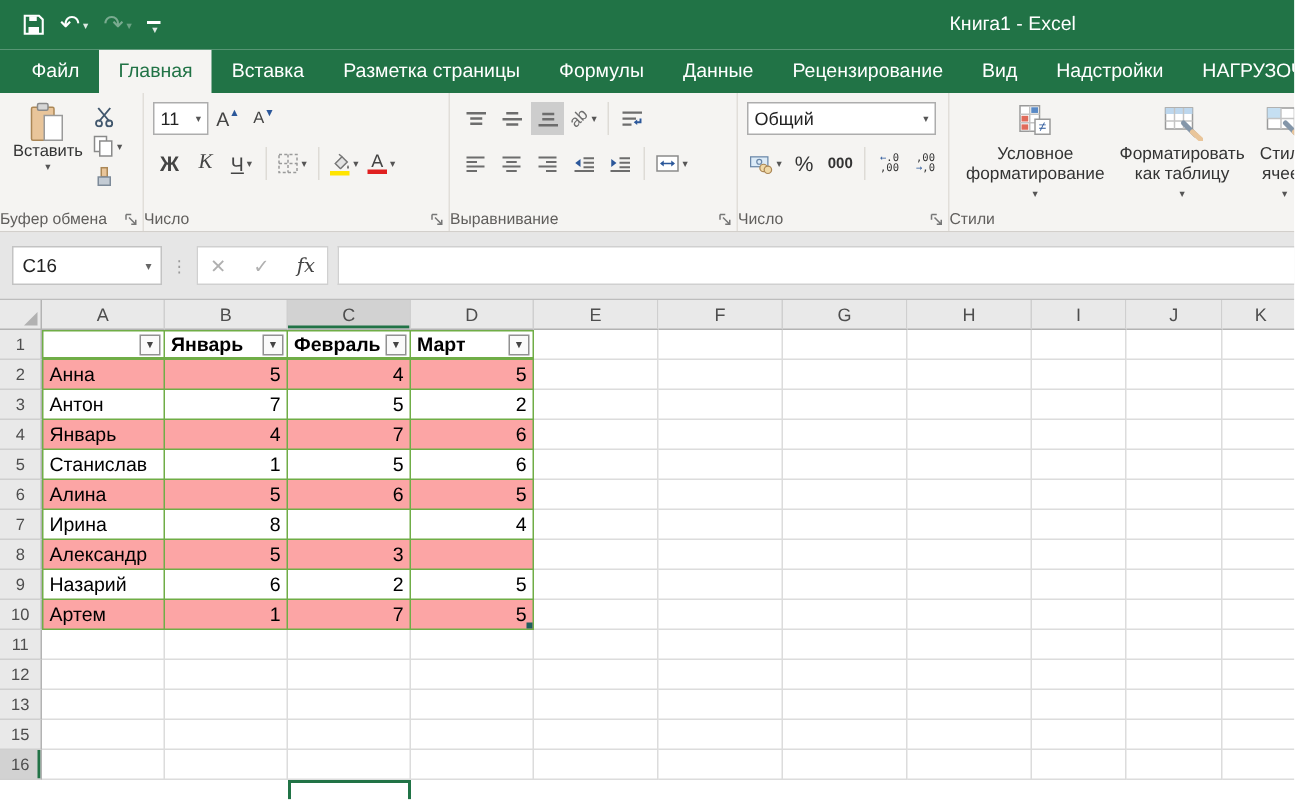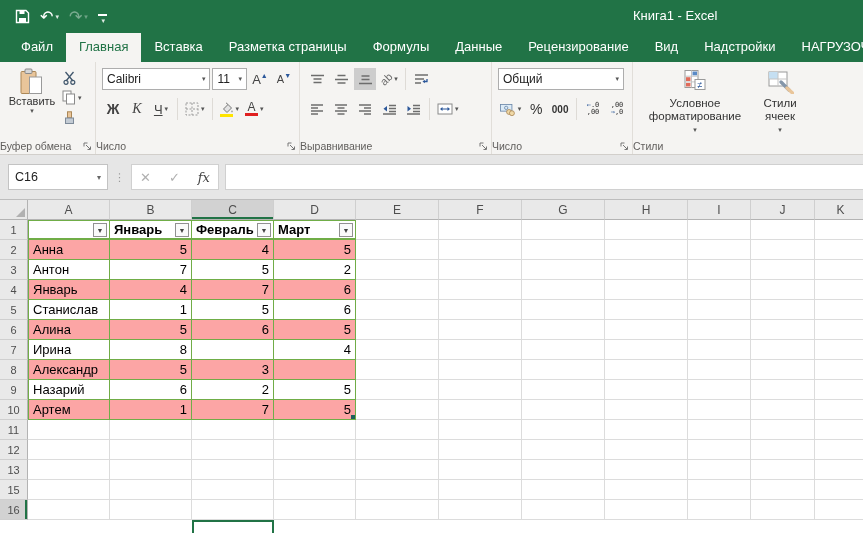--- a/index.html
+++ b/index.html
@@ -178,24 +178,20 @@
       <span class="launcher">
         <svg width="9" height="9" viewBox="0 0 9 9">
             <path d="M1 1h3.5M1 1v3.5M3 3l4 4M7.5 4.5v3h-3" fill="none" stroke="#777"></path>
           </svg>
       </span>
     </div>
 
     <div class="rgroup" style="width:204px">
       <div class="rows">
         <div class="rrow">
-          <div class="combo" style="width:118px">
-            <span>Calibri</span>
-            <span class="drop">▾</span>
-          </div>
           <div class="combo" style="width:37px">
             <span>11</span>
             <span class="drop">▾</span>
           </div>
           <span class="sbtn" style="font-size:13px">A<span style="font-size:7px;color:#2b579a;margin-top:-8px">▲</span></span>
           <span class="sbtn" style="font-size:11px">A<span style="font-size:7px;color:#2b579a;margin-top:-8px">▼</span></span>
         </div>
         <div class="rrow">
           <span class="sbtn b-bold">Ж</span>
           <span class="sbtn b-italic">К</span>
@@ -366,20 +362,33 @@
                 <rect x="3" y="8.2" width="4.5" height="3.8" fill="#e06b5a"></rect>
                 <rect x="3" y="13.9" width="4.5" height="3.6" fill="#e06b5a"></rect>
                 <rect x="9.5" y="2.5" width="4.5" height="3.8" fill="#5a8ac6"></rect>
                 <rect x="12" y="10.5" width="10" height="10" fill="#fff" stroke="#9a9a9a"></rect>
                 <text x="17" y="18.6" font-size="9" fill="#2b579a" text-anchor="middle">≠</text>
               </svg>
           </span>
           <span class="cap">Условное форматирование</span>
           <span class="drop">▾</span>
         </div>
+        <div class="bigbtn" style="width:110px">
+          <span>
+            <svg width="27" height="25" viewBox="0 0 27 25">
+                <rect x="2" y="3" width="18" height="14" fill="#fff" stroke="#9a9a9a"></rect>
+                <rect x="2" y="3" width="18" height="4" fill="#bdd7ee"></rect>
+                <path d="M2 11.6h18M8 3v14M14 3v14" stroke="#c4c4c4"></path>
+                <path d="M14 13 L22 21" stroke="#8496a9" stroke-width="3.4" stroke-linecap="round"></path>
+                <path d="M20 19 L25.5 24" stroke="#e9c59a" stroke-width="3.4" stroke-linecap="round"></path>
+              </svg>
+          </span>
+          <span class="cap">Форматировать как таблицу</span>
+          <span class="drop">▾</span>
+        </div>
         <div class="bigbtn" style="width:58px">
           <span>
             <svg width="27" height="25" viewBox="0 0 27 25">
                 <rect x="2" y="3" width="18" height="14" fill="#fff" stroke="#9a9a9a"></rect>
                 <rect x="2" y="3" width="9" height="7" fill="#c5dff2"></rect>
                 <path d="M2 10h18M11 3v14" stroke="#c4c4c4"></path>
                 <path d="M14 13 L22 21" stroke="#8496a9" stroke-width="3.4" stroke-linecap="round"></path>
                 <path d="M20 19 L25.5 24" stroke="#e9c59a" stroke-width="3.4" stroke-linecap="round"></path>
               </svg>
           </span>

